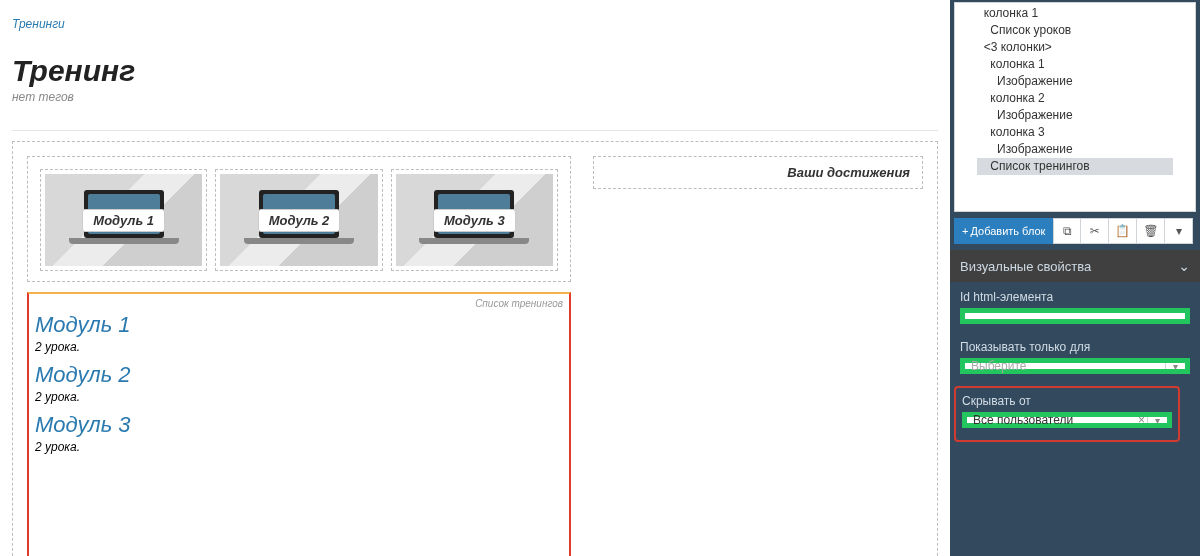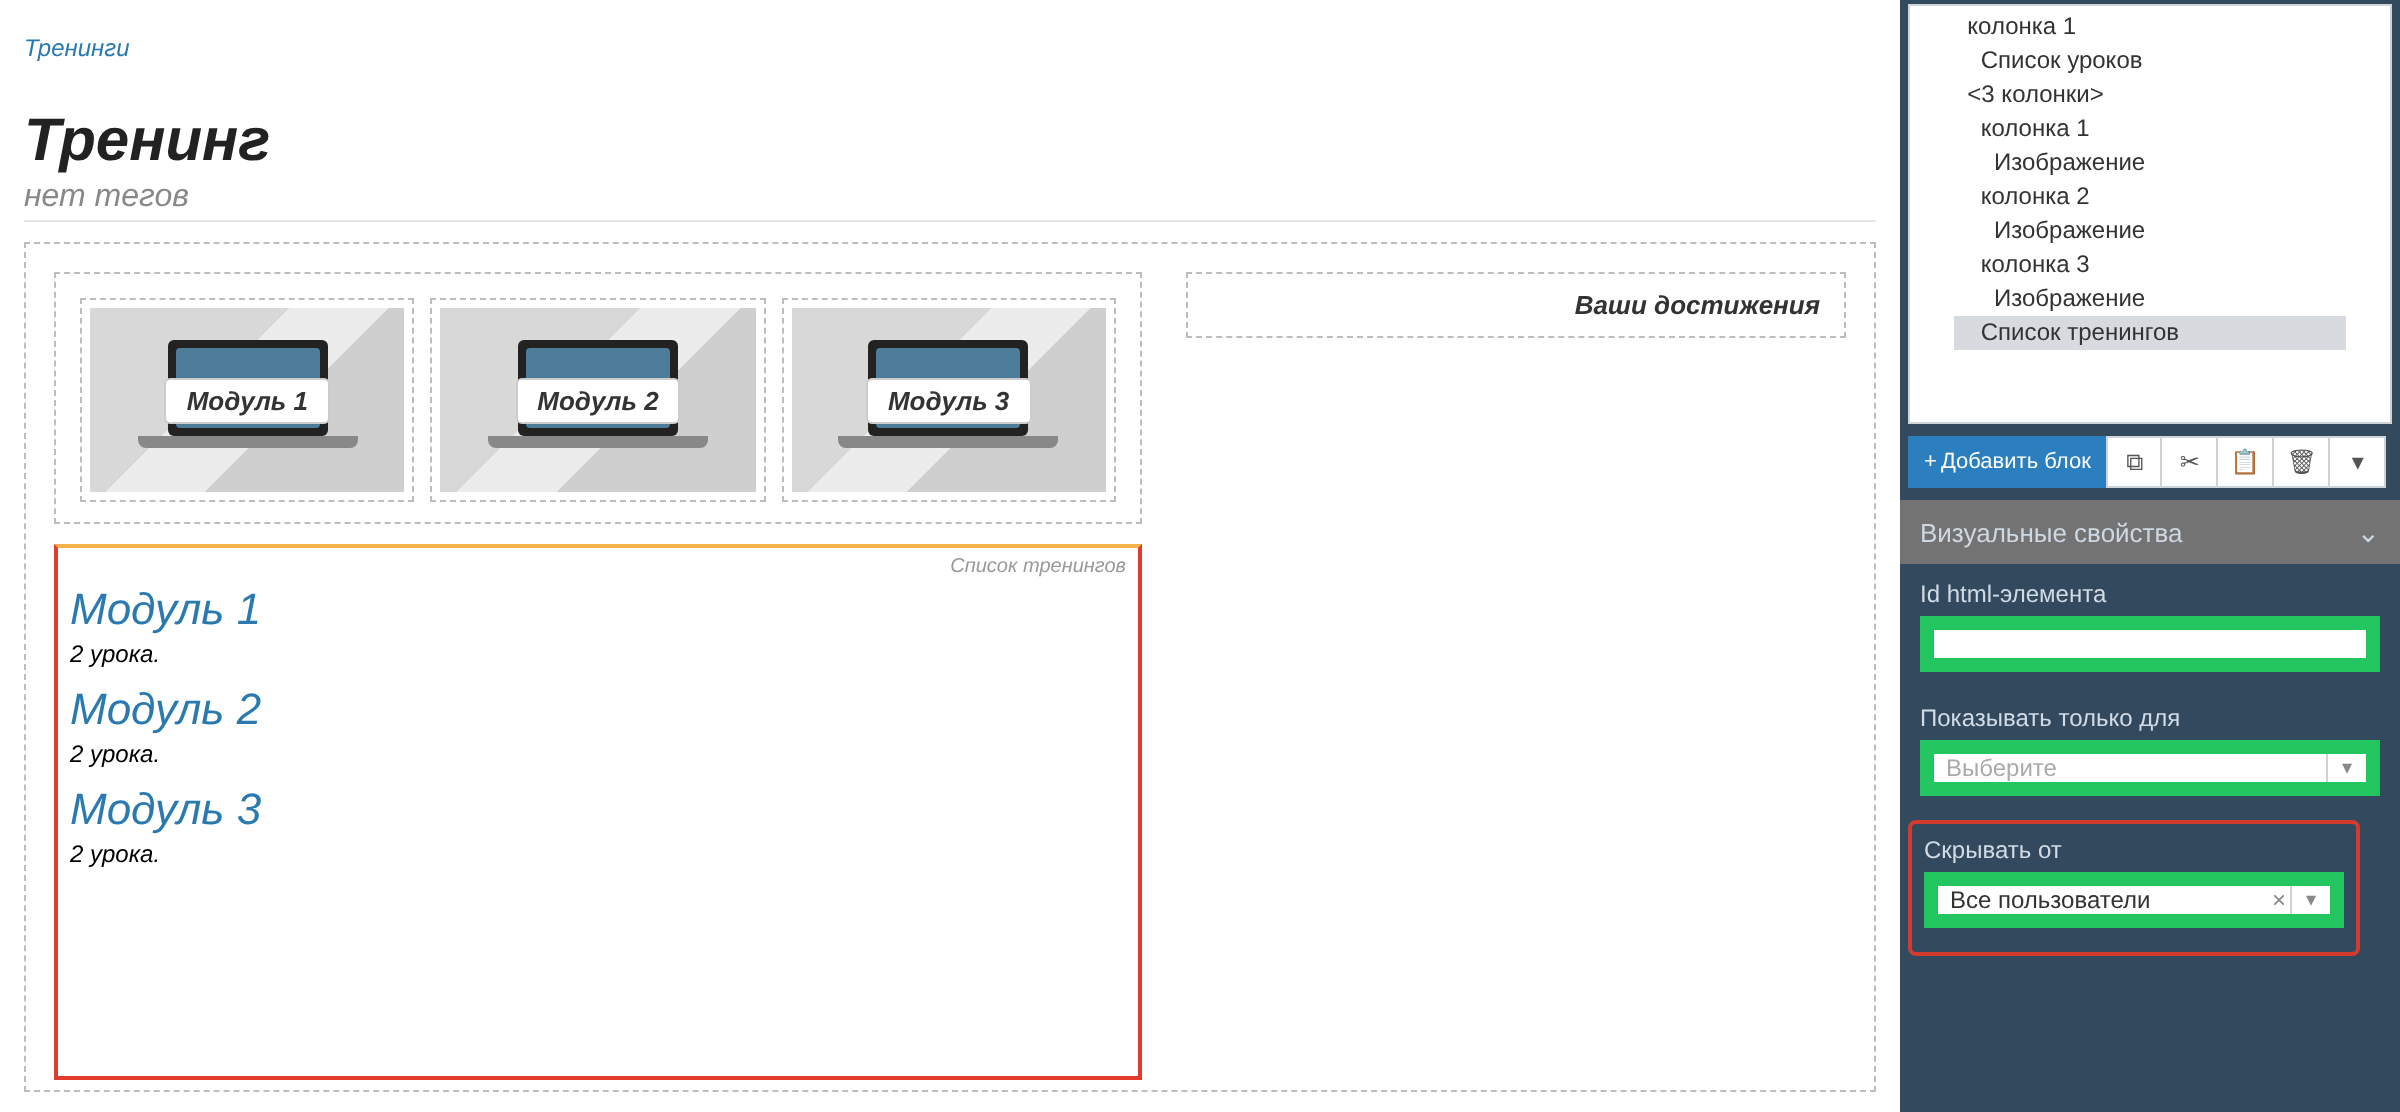--- a/index.html
+++ b/index.html
@@ -25,23 +25,23 @@
     text-decoration: none;
   }
   h1.page-title {
     font-size: 30px;
     font-weight: 600;
     color: #222;
     margin-top: 23px;
   }
   .no-tags {
     color: #888;
-    font-size: 16px;
+    font-size: 12px;
     margin-top: 2px;
-    margin-bottom: 2px;
+    margin-bottom: 26px;
   }
   .hr {
     border: none;
     border-top: 1px solid #e5e5e5;
     margin-bottom: 10px;
   }
   .canvas-outer {
     border: 1px dashed #bdbdbd;
     padding: 14px;
     height: 425px;
@@ -189,36 +189,36 @@
     width: 28px;
     height: 26px;
     display:flex;
     align-items:center;
     justify-content:center;
     color:#555;
     font-size:12px;
   }
   .tbtn + .tbtn { border-left: none; }
   .panel-heading {
-    background: #737373;
+    background: #404040;
     padding: 8px 10px;
     margin-top: 6px;
     font-size: 13px;
     color: #cdd8e2;
     display:flex;
     align-items:center;
     justify-content:space-between;
   }
   .panel-body { padding: 8px 10px; }
   .flabel { font-size: 12px; margin-bottom: 4px; color: #d0dbe5;}
   .finput {
     width: 100%;
-    height: 28px;
-    background: #fff;
-    border: 7px solid #22c55e;
+    height: 16px;
+    background: #fff;
+    border: 5px solid #22c55e;
     display:flex;
     align-items:center;
     padding: 0 6px;
     font-size: 12px;
     color:#666;
     position:relative;
   }
   .select-caret {
     position:absolute;
     right:0; top:0; bottom:0;

